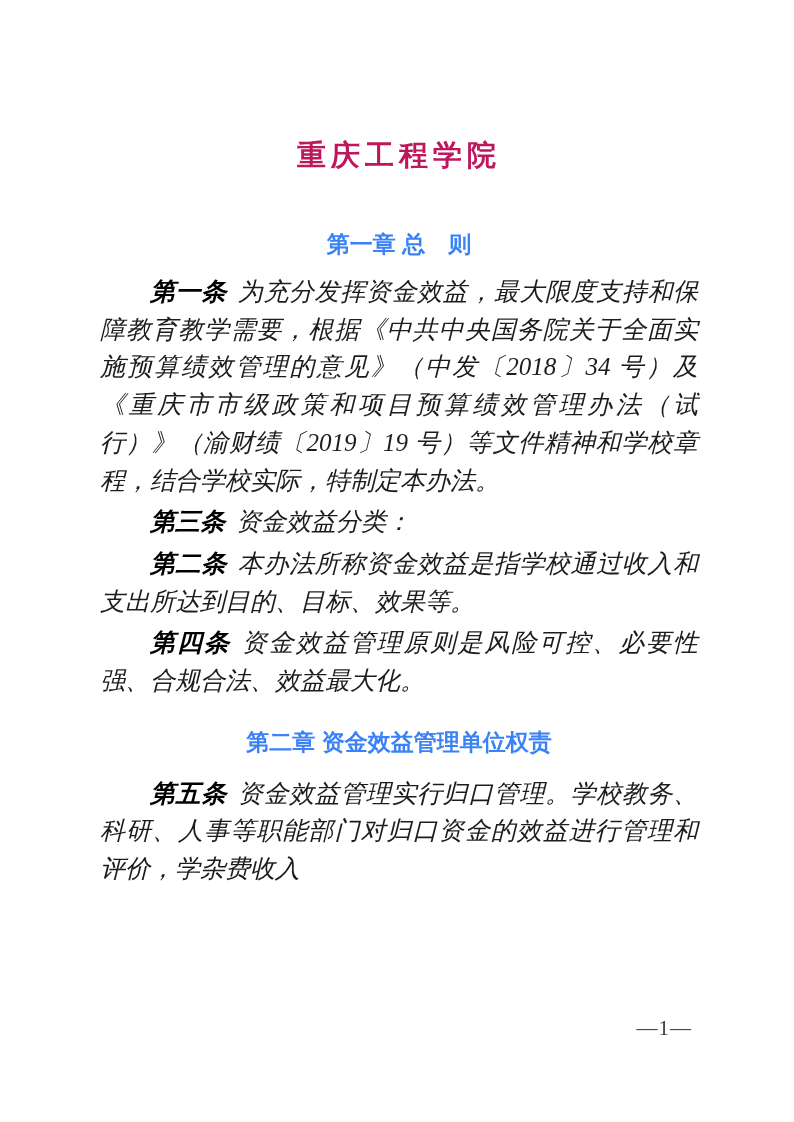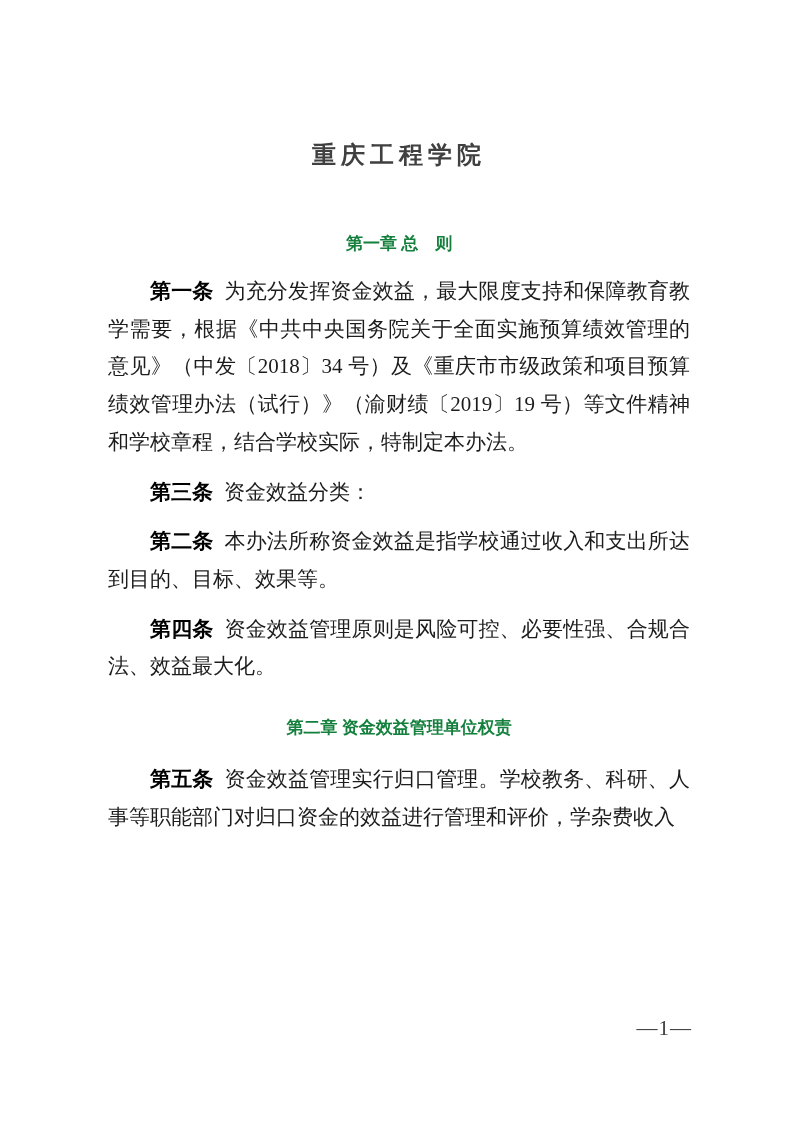--- a/index.html
+++ b/index.html
@@ -18,57 +18,58 @@
     box-sizing: border-box;
   }
   .content {
     margin-left: 96px;
     width: 606px;
   }
   .doc-title {
     margin: 136px 0 0 0;
     text-align: center;
     font-weight: bold;
-    color: #404040;
-    font-size: 24px;
+    color: #be185d;
+    font-size: 29px;
     line-height: 38px;
   }
   .doc-title .title-line1 {
     display: block;
     letter-spacing: 5px;
   }
   .doc-title .title-line2 {
     display: block;
     letter-spacing: 0.5px;
   }
   .chapter-heading {
     margin: 55px 0 0 0;
     text-align: center;
-    font-family: Liberation Serif, serif;
+    font-family: Liberation Sans, sans-serif;
     font-weight: bold;
-    color: #15803d;
-    font-size: 17px;
+    color: #3b82f6;
+    font-size: 23px;
     line-height: 30px;
   }
   .chapter-heading.second {
     margin-top: 27px;
   }
   .paragraphs {
     margin-top: 14px;
   }
   .paragraphs.after-chapter {
     margin-top: 18px;
   }
   p.para {
-    margin: 12px;
-    font-size: 21px;
+    margin: 4px;
+    font-size: 25px;
     line-height: 37.7px;
     text-align: justify;
     text-indent: 2em;
     color: #1c1c1c;
+    font-style: italic;
   }
   p.para .para-label {
     font-weight: bold;
     color: #000;
     margin-right: 11px;
   }
   p.para .para-label:empty {
     margin-right: 0;
   }
   .page-number {

